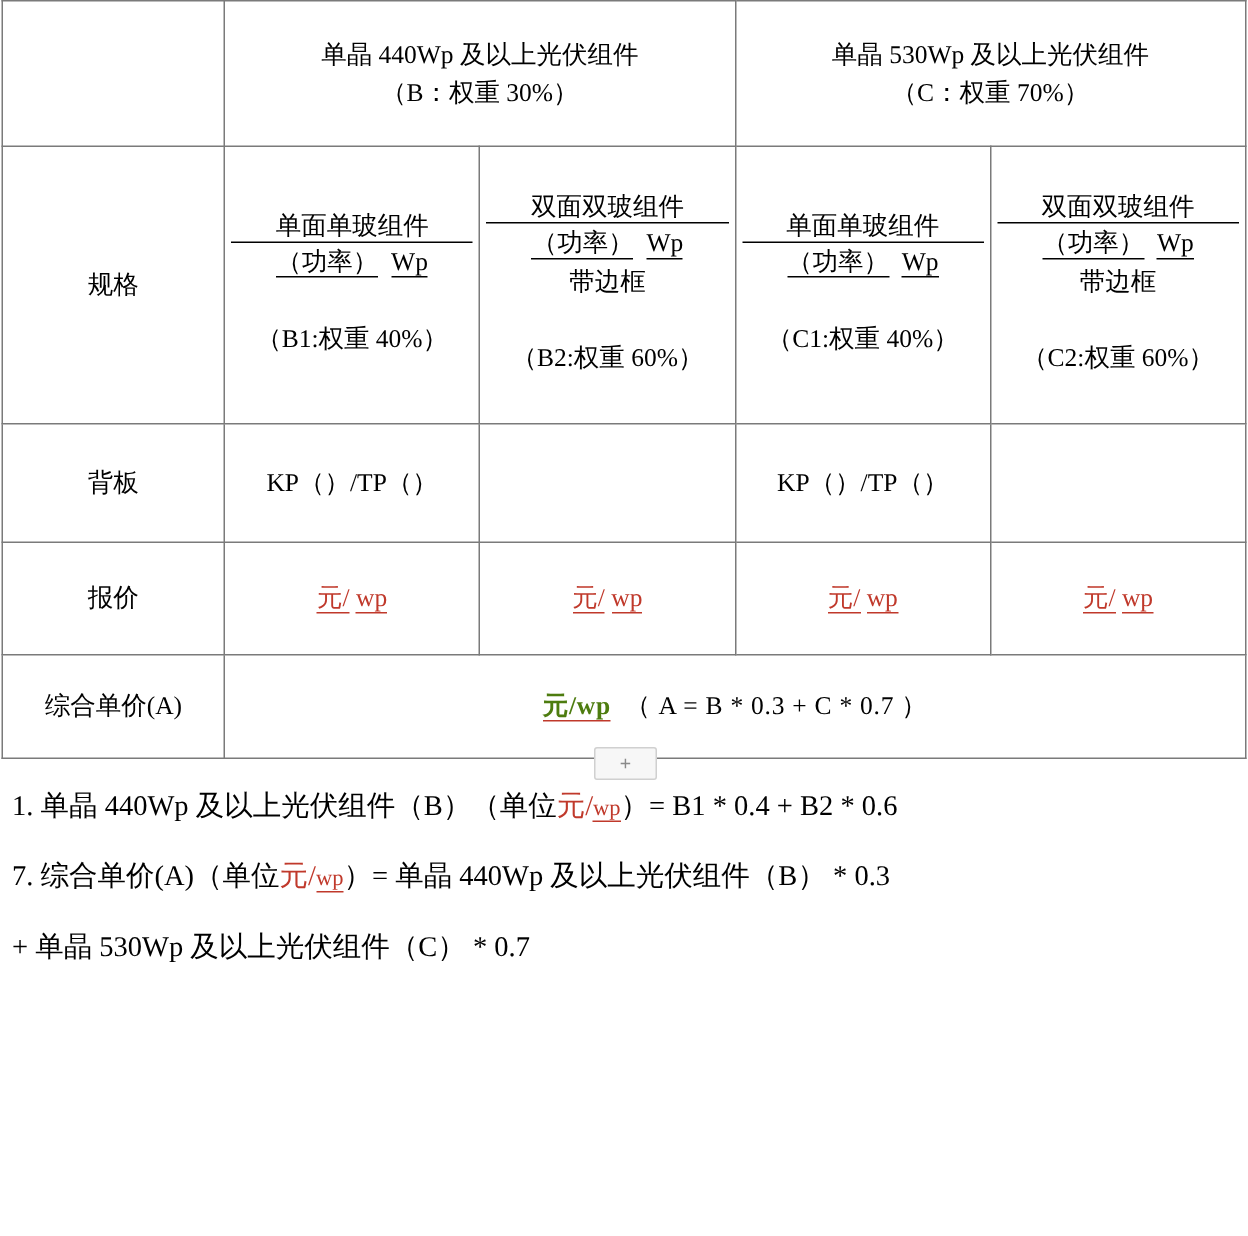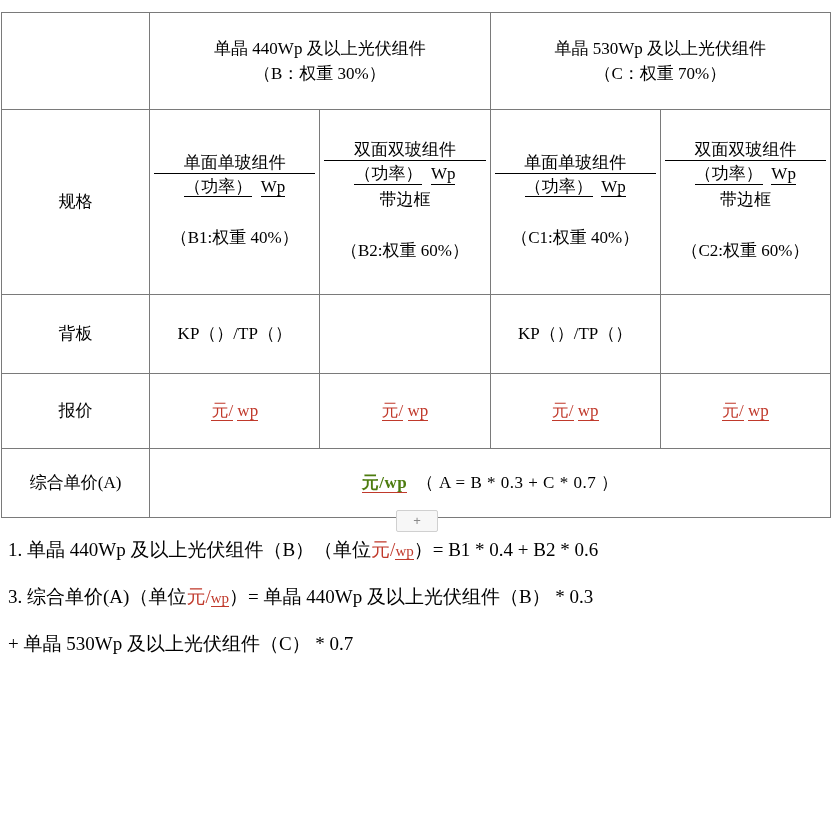--- a/index.html
+++ b/index.html
@@ -16,21 +16,21 @@
     overflow: hidden;
   }
   .page {
     width: 832px;
     height: 824px;
     position: relative;
   }
   table.quote-table {
     border-collapse: collapse;
     width: 830px;
-    margin: 12px 0 0 1px;
+    margin: 0 0 0 1px;
     table-layout: fixed;
   }
   table.quote-table td {
     border: 1px solid #7a7a7a;
     text-align: center;
     vertical-align: middle;
     font-size: 17px;
     line-height: 1.5;
     padding: 6px 4px;
     font-family: "Liberation Serif", "DejaVu Serif", serif;
@@ -204,19 +204,19 @@
   <div class="plus-handle">+</div>
 
   <div class="notes">
 
     <p>
       <span>1. 单晶 440Wp 及以上光伏组件（B）（单位</span><span class="subplain">元/</span><span class="sub">wp</span><span>）= B1 * 0.4 + B2 * 0.6</span>
     </p>
 
 
     <p>
-      <span>3. 综合单价(A)（单位</span><span class="subplain">元/</span><span class="sub">wp</span><span>）= 单晶 440Wp 及以上光伏组件（B） *  0.3</span>
+      <span>7. 综合单价(A)（单位</span><span class="subplain">元/</span><span class="sub">wp</span><span>）= 单晶 440Wp 及以上光伏组件（B） *  0.3</span>
     </p>
 
     <p class="last">+ 单晶 530Wp 及以上光伏组件（C） * 0.7</p>
   </div>
 
 </div>
 
 </body></html>

